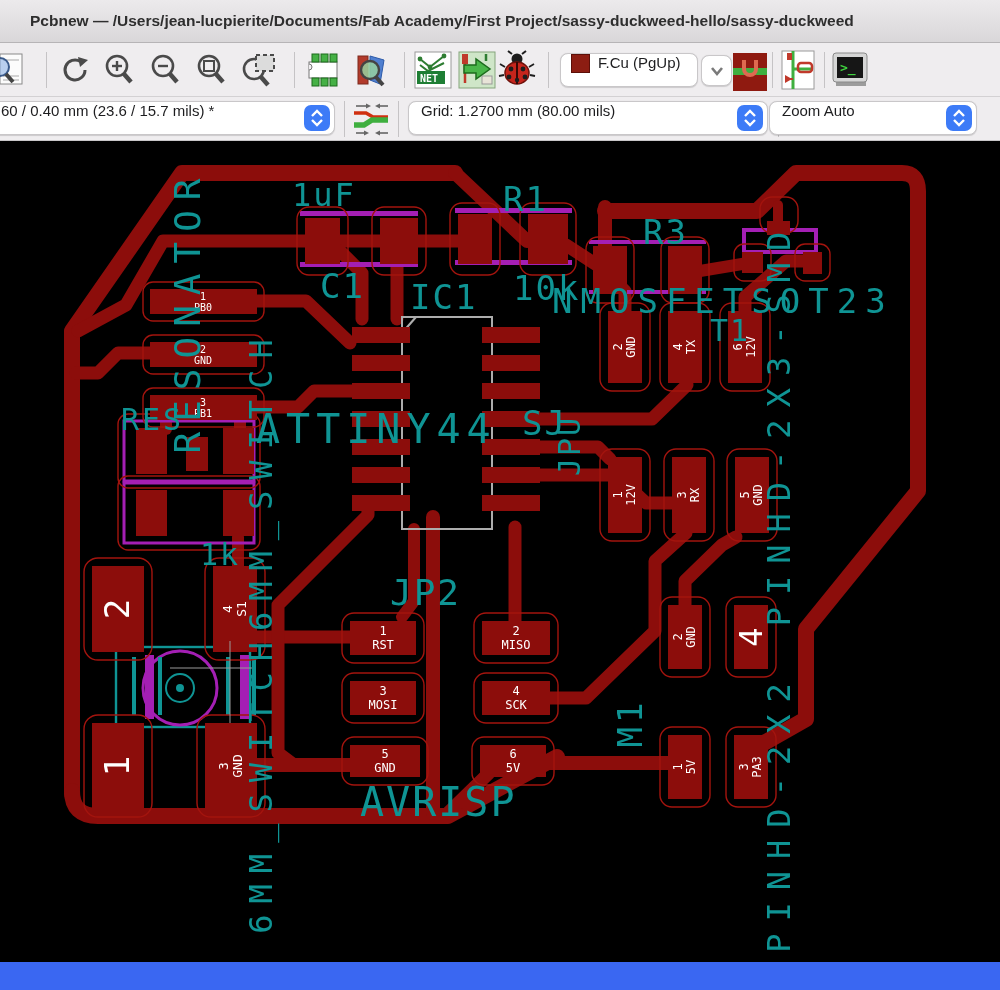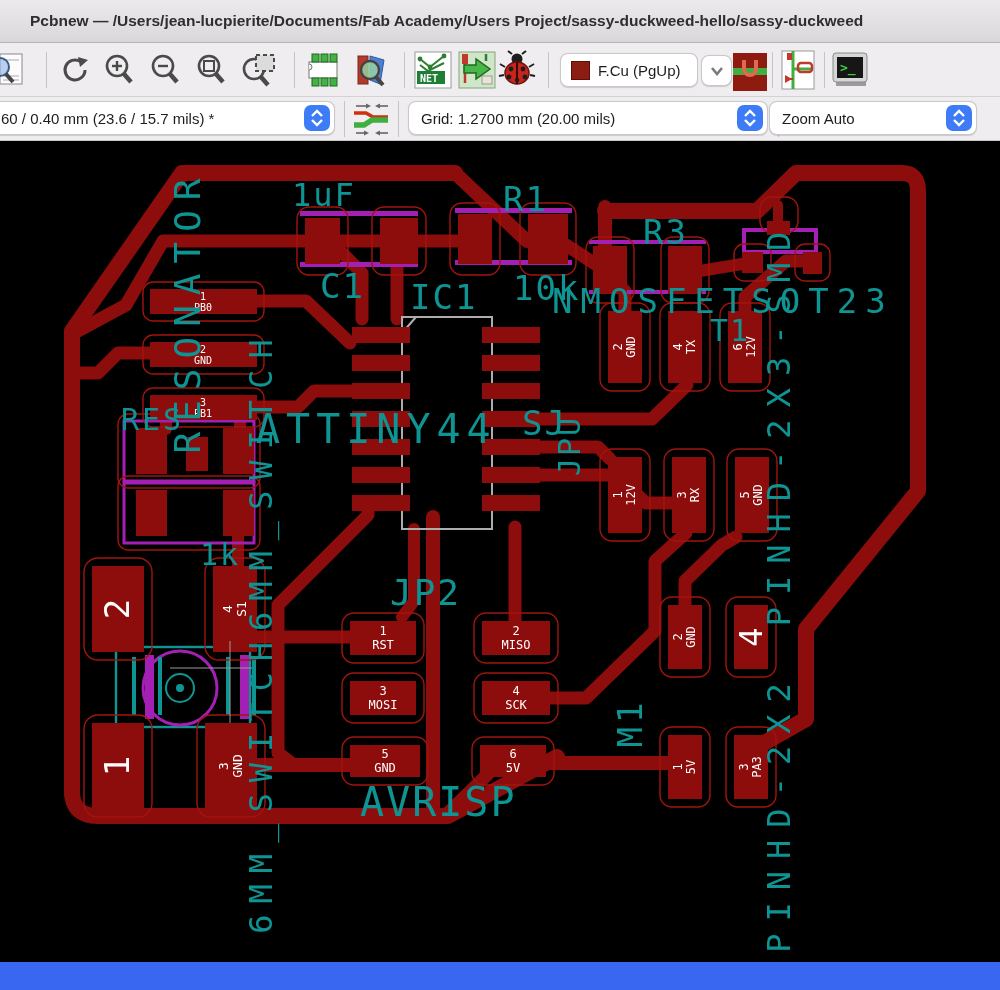--- a/index.html
+++ b/index.html
@@ -8,21 +8,21 @@
   #titlebar{position:absolute;left:0;top:0;width:1000px;height:42px;
     background:linear-gradient(#eceaec,#d9d7d9);border-bottom:1px solid #b6b4b6;}
   #titlebar .title{position:absolute;left:30px;top:0;line-height:42px;font-size:15.5px;font-weight:bold;
     color:#2e2e2e;white-space:nowrap;}
   .toolbar{position:absolute;left:0;width:1000px;background:#efedef;}
   #toolbar1{top:43px;height:53px;border-bottom:1px solid #d3d1d3;}
   #toolbar2{top:97px;height:43px;border-bottom:1px solid #c8c6c8;}
   .vsep{position:absolute;top:9px;width:1px;height:36px;background:#c5c3c5;}
   .tbtn{position:absolute;top:7px;width:40px;height:40px;display:flex;align-items:center;justify-content:center;}
   .combo{position:absolute;background:#fff;border:1px solid #c9c7c9;border-radius:8px;height:32px;
-    box-shadow:0 0.5px 1px rgba(0,0,0,.15);display:flex;align-items:center;font-size:15px;color:#1d1d1f;white-space:nowrap;overflow:hidden;}
+    box-shadow:0 0.5px 1px rgba(0,0,0,.15);display:flex;font-size:15px;color:#1d1d1f;white-space:nowrap;overflow:hidden;}
   .combo .ctext{padding-left:12px;}
   .stepper{position:absolute;right:4px;top:3px;width:26px;height:26px;border-radius:7px;background:#3d7bf7;
     display:flex;align-items:center;justify-content:center;}
   .swatch{width:17px;height:17px;background:#8c1d12;border:1px solid #5c0f08;margin-left:10px;margin-right:8px;flex:0 0 auto;}
   
   #canvas{position:absolute;left:0;top:141px;width:1000px;height:821px;background:#000;}
   #dockstrip{position:absolute;left:0;top:962px;width:1000px;height:28px;background:#3a67f2;}
   svg text{font-family:"DejaVu Sans Mono",monospace;}
   .silk{fill:#0f9494;}
   .padtxt{fill:#ffffff;}
@@ -32,21 +32,21 @@
   .purple{stroke:#a41fb4;fill:none;}
   .purplef{fill:#a41fb4;}
   .tealshape{stroke:#0f9494;fill:none;}
 </style>
 </head>
 <body>
 
 <div id="app">
 
   <div id="titlebar">
-    <div class="title">Pcbnew — /Users/jean-lucpierite/Documents/Fab Academy/Users Project/sassy-duckweed-hello/sassy-duckweed</div>
+    <div class="title">Pcbnew — /Users/jean-lucpierite/Documents/Fab Academy/First Project/sassy-duckweed-hello/sassy-duckweed</div>
   </div>
 
   <div id="toolbar1" class="toolbar">
     <div class="tbtn" style="left:-14px">
       <svg width="40" height="40">
           <rect x="14" y="4" width="22" height="30" fill="#fcfcfc" stroke="#8a8a8a"></rect>
           <line x1="17" y1="10" x2="33" y2="10" stroke="#aaa"></line>
           <line x1="17" y1="26" x2="33" y2="26" stroke="#aaa"></line>
           <line x1="17" y1="30" x2="33" y2="30" stroke="#aaa"></line>
           <circle cx="14" cy="17" r="9" fill="rgba(130,170,225,0.55)" stroke="#3a5a8a" stroke-width="2"></circle>
@@ -212,21 +212,21 @@
           <path d="M4,13 h12 l7,4 h15" fill="none" stroke="#d03010" stroke-width="3.5"></path>
           <path d="M4,25 h10 l8,-5 h16" fill="none" stroke="#3faf3f" stroke-width="5.5"></path>
           <line x1="6" y1="33" x2="14" y2="33" stroke="#666" stroke-width="1.6"></line>
           <polygon points="14,30.5 19,33 14,35.5" fill="#666"></polygon>
           <polygon points="30,30.5 25,33 30,35.5" fill="#666"></polygon>
           <line x1="30" y1="33" x2="38" y2="33" stroke="#666" stroke-width="1.6"></line>
         </svg>
     </div>
     <div class="vsep" style="left:398px;top:4px"></div>
     <div class="combo" style="left:408px;top:4px;width:358px">
-      <span class="ctext">Grid: 1.2700 mm (20.00 mils)</span>
+      <span class="ctext">Grid: 1.2700 mm (80.00 mils)</span>
       <div class="stepper">
         <svg width="20" height="22">
             <polyline points="5,9 10,4 15,9" fill="none" stroke="#fff" stroke-width="2.4"></polyline>
             <polyline points="5,13 10,18 15,13" fill="none" stroke="#fff" stroke-width="2.4"></polyline>
           </svg>
       </div>
     </div>
     <div class="vsep" style="left:778px;top:4px"></div>
     <div class="combo" style="left:769px;top:4px;width:206px">
       <span class="ctext">Zoom Auto</span>

